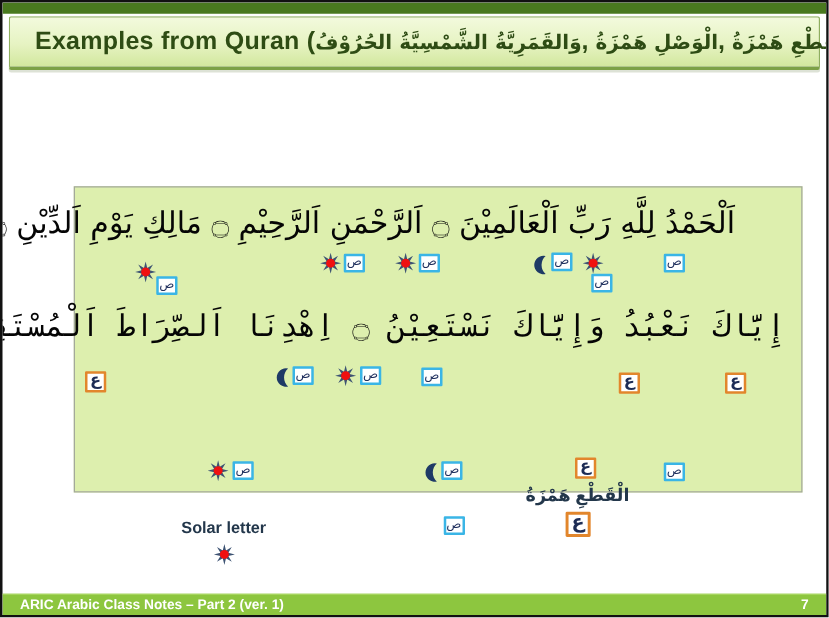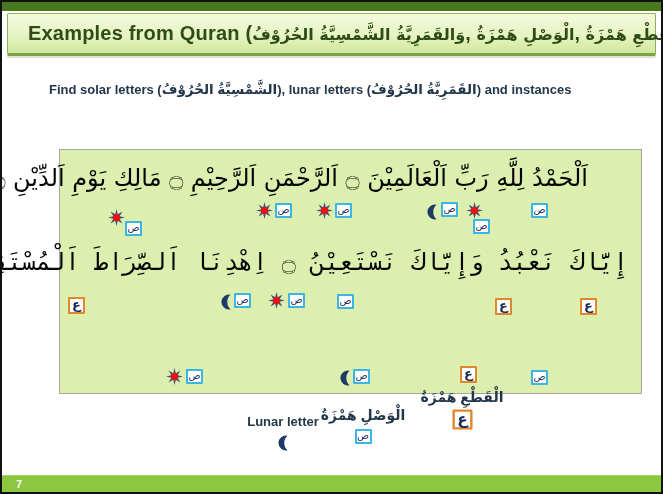--- a/index.html
+++ b/index.html
@@ -91,21 +91,20 @@
 
 <div id="slide">
 
   <div id="top-strip"></div>
 
   <div id="title-bar">
     <span id="page-title">Examples from Quran (<bdi dir="rtl" class="ar">الحُرُوْفُ</bdi> <bdi dir="rtl" class="ar">الشَّمْسِيَّةُ</bdi> <bdi dir="rtl" class="ar">وَالقَمَرِيَّةُ</bdi>, <bdi dir="rtl" class="ar">هَمْزَةُ</bdi> <bdi dir="rtl" class="ar">الْوَصْلِ</bdi>, <bdi dir="rtl" class="ar">هَمْزَةُ</bdi> <bdi dir="rtl" class="ar">الْقَطْعِ</bdi>)</span>
   </div>
 
   <div id="instruction">
-    <div>Find solar letters (<bdi dir="rtl" class="ar">الحُرُوْفُ</bdi> <bdi dir="rtl" class="ar">الشَّمْسِيَّةُ</bdi>), lunar letters (<bdi dir="rtl" class="ar">الحُرُوْفُ</bdi> <bdi dir="rtl" class="ar">القَمَرِيَّةُ</bdi>) and instances</div>
   </div>
 
   <div id="quran-panel">
     <div id="quran-line-1" class="quran-line">اَلْحَمْدُ لِلَّهِ رَبِّ اَلْعَالَمِيْنَ ۝ اَلرَّحْمَنِ اَلرَّحِيْمِ ۝ مَالِكِ يَوْمِ اَلدِّيْنِ ۝</div>
     <div id="quran-line-2" class="quran-line">إِيَّاكَ نَعْبُدُ وَإِيَّاكَ نَسْتَعِيْنُ ۝ اِهْدِنَا اَلصِّرَاطَ اَلْمُسْتَقِيْمَ ۝ صِرَاطَ</div>
     <div id="quran-markers">
         <div class="marker" style="left: 471px; top: 53px;">
           <div class="glyph-box wasl-box">
             <span class="ar">ص</span>
           </div>
@@ -232,42 +231,43 @@
           </svg>
         </div>
         <div class="marker" style="left: 126px; top: 219px;">
           <div class="glyph-box wasl-box">
             <span class="ar">ص</span>
           </div>
         </div>
       </div>
   </div>
 
-  <div class="legend-item" id="legend-lunar">
-    <div class="legend-label">Lunar letter</div>
+  <div class="legend-item" id="legend-solar">
+    <div class="legend-label">Solar letter</div>
     <div class="legend-icon-holder">
-        <svg width="13" height="16" viewBox="0 0 13 16">
-          <path d="M 10.5,0.8 A 7.4,7.4 0 1 0 10.5,15.2 A 9.6,9.6 0 0 1 10.5,0.8 Z" fill="#1e3a66"></path>
+        <svg width="17" height="17" viewBox="0 0 17 17">
+          <polygon points="8.5,0.1 9.8,5.36 14.44,2.56 11.64,7.2 16.9,8.5 11.64,9.8 14.44,14.44 9.8,11.64 8.5,16.9 7.2,11.64 2.56,14.44 5.36,9.8 0.1,8.5 5.36,7.2 2.56,2.56 7.2,5.36" fill="#3d5373"></polygon>
+          <circle cx="8.5" cy="8.5" r="3.6" fill="#f01010"></circle>
         </svg>
       </div>
   </div>
   <div class="legend-item" id="legend-wasl">
-    <div class="legend-label"><bdi dir="rtl" class="ar">هَمْزَةُ</bdi> <bdi dir="rtl" class="ar">الْوَصْلِ</bdi></div>
     <div class="legend-icon-holder">
         <div class="glyph-box wasl-box">
           <span class="ar">ص</span>
         </div>
       </div>
   </div>
   <div class="legend-item" id="legend-qata">
     <div class="legend-label"><bdi dir="rtl" class="ar">هَمْزَةُ</bdi> <bdi dir="rtl" class="ar">الْقَطْعِ</bdi></div>
     <div class="legend-icon-holder">
         <div class="glyph-box qata-box">
           <span class="ar">ع</span>
         </div>
       </div>
   </div>
 
   <div id="footer-bar">
+    <span>ARIC Arabic Class Notes – Part 2 (ver. 1)</span>
     <span>7</span>
   </div>
 
 </div>
 
 </body></html>

